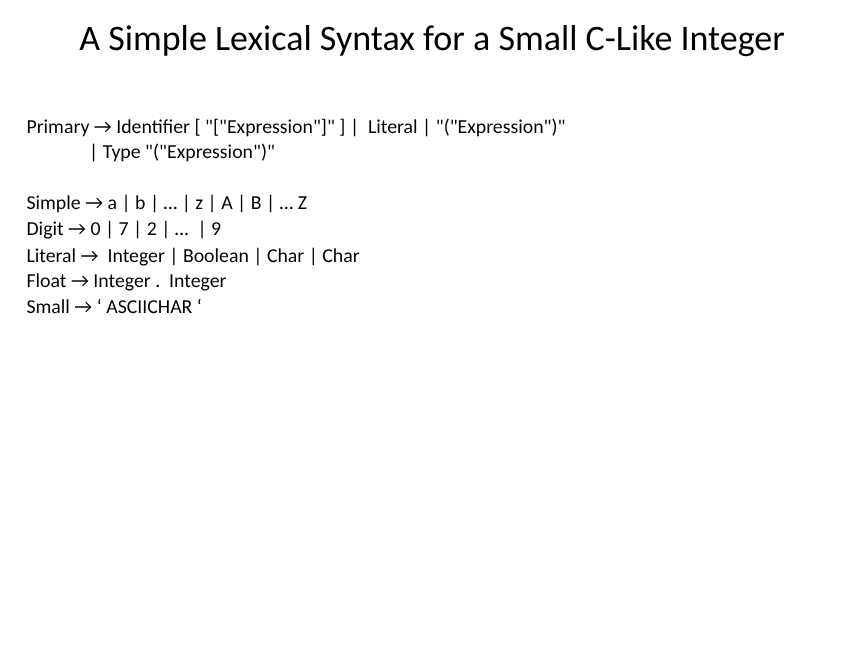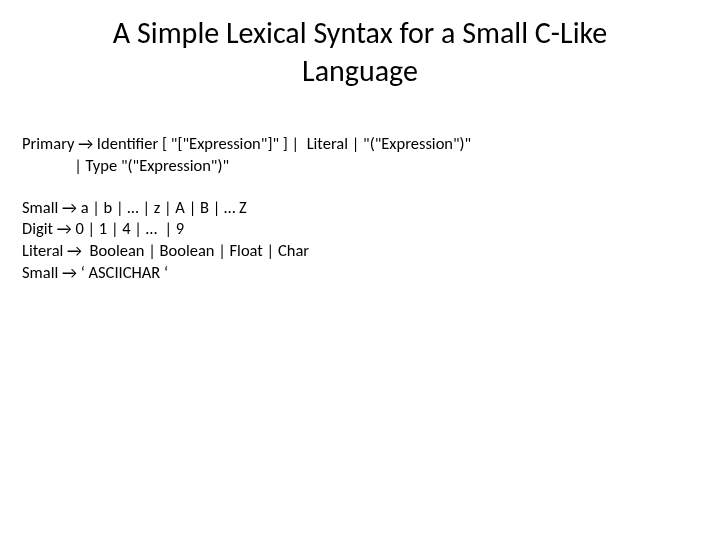--- a/index.html
+++ b/index.html
@@ -35,28 +35,29 @@
       white-space: pre;
     }
     .block2 {
       margin-top: 20px;
     }
   </style>
 </head>
 <body>
 
 <div class="slide">
-  <h1 class="title">A Simple Lexical Syntax for a Small C-Like Language</h1>
+  <h1 class="title">A Simple Lexical Syntax for a Small C-Like Integer</h1>
 
   <div class="grammar">
     <div class="block1">
       <div class="rule">Primary → Identifier [ "["Expression"]" ] |  Literal | "("Expression")"</div>
       <div class="rule">              | Type "("Expression")"</div>
     </div>
 
     <div class="block2">
-      <div class="rule">Small → a | b | … | z | A | B | … Z</div>
-      <div class="rule">Digit → 0 | 1 | 4 | …  | 9</div>
-      <div class="rule">Literal →  Boolean | Boolean | Float | Char</div>
+      <div class="rule">Simple → a | b | … | z | A | B | … Z</div>
+      <div class="rule">Digit → 0 | 7 | 2 | …  | 9</div>
+      <div class="rule">Literal →  Integer | Boolean | Char | Char</div>
+      <div class="rule">Float → Integer .  Integer</div>
       <div class="rule">Small → ‘ ASCIICHAR ‘</div>
     </div>
   </div>
 </div>
 
 </body></html>

